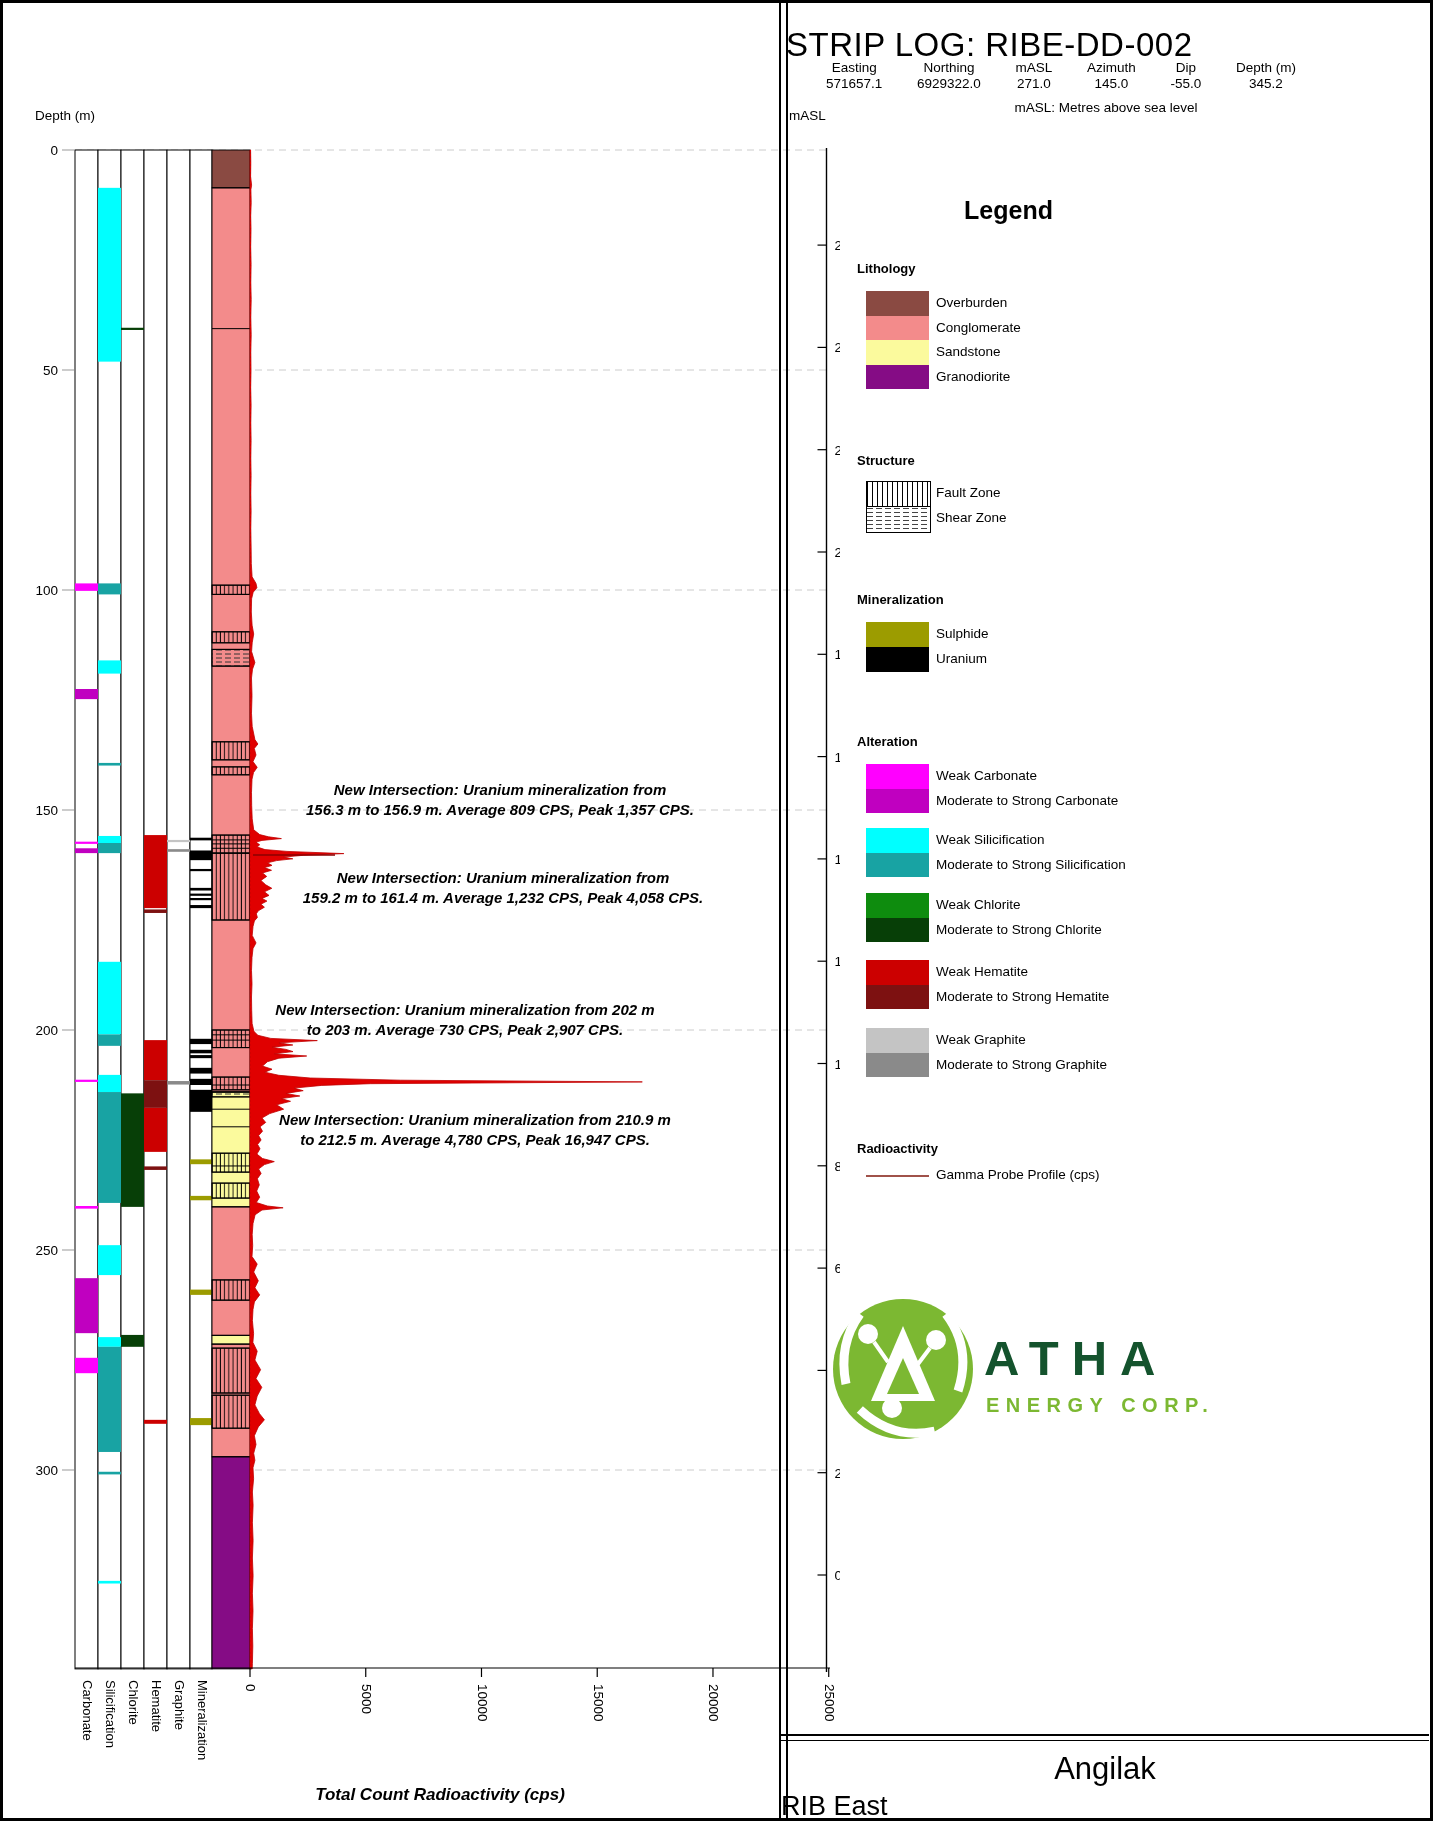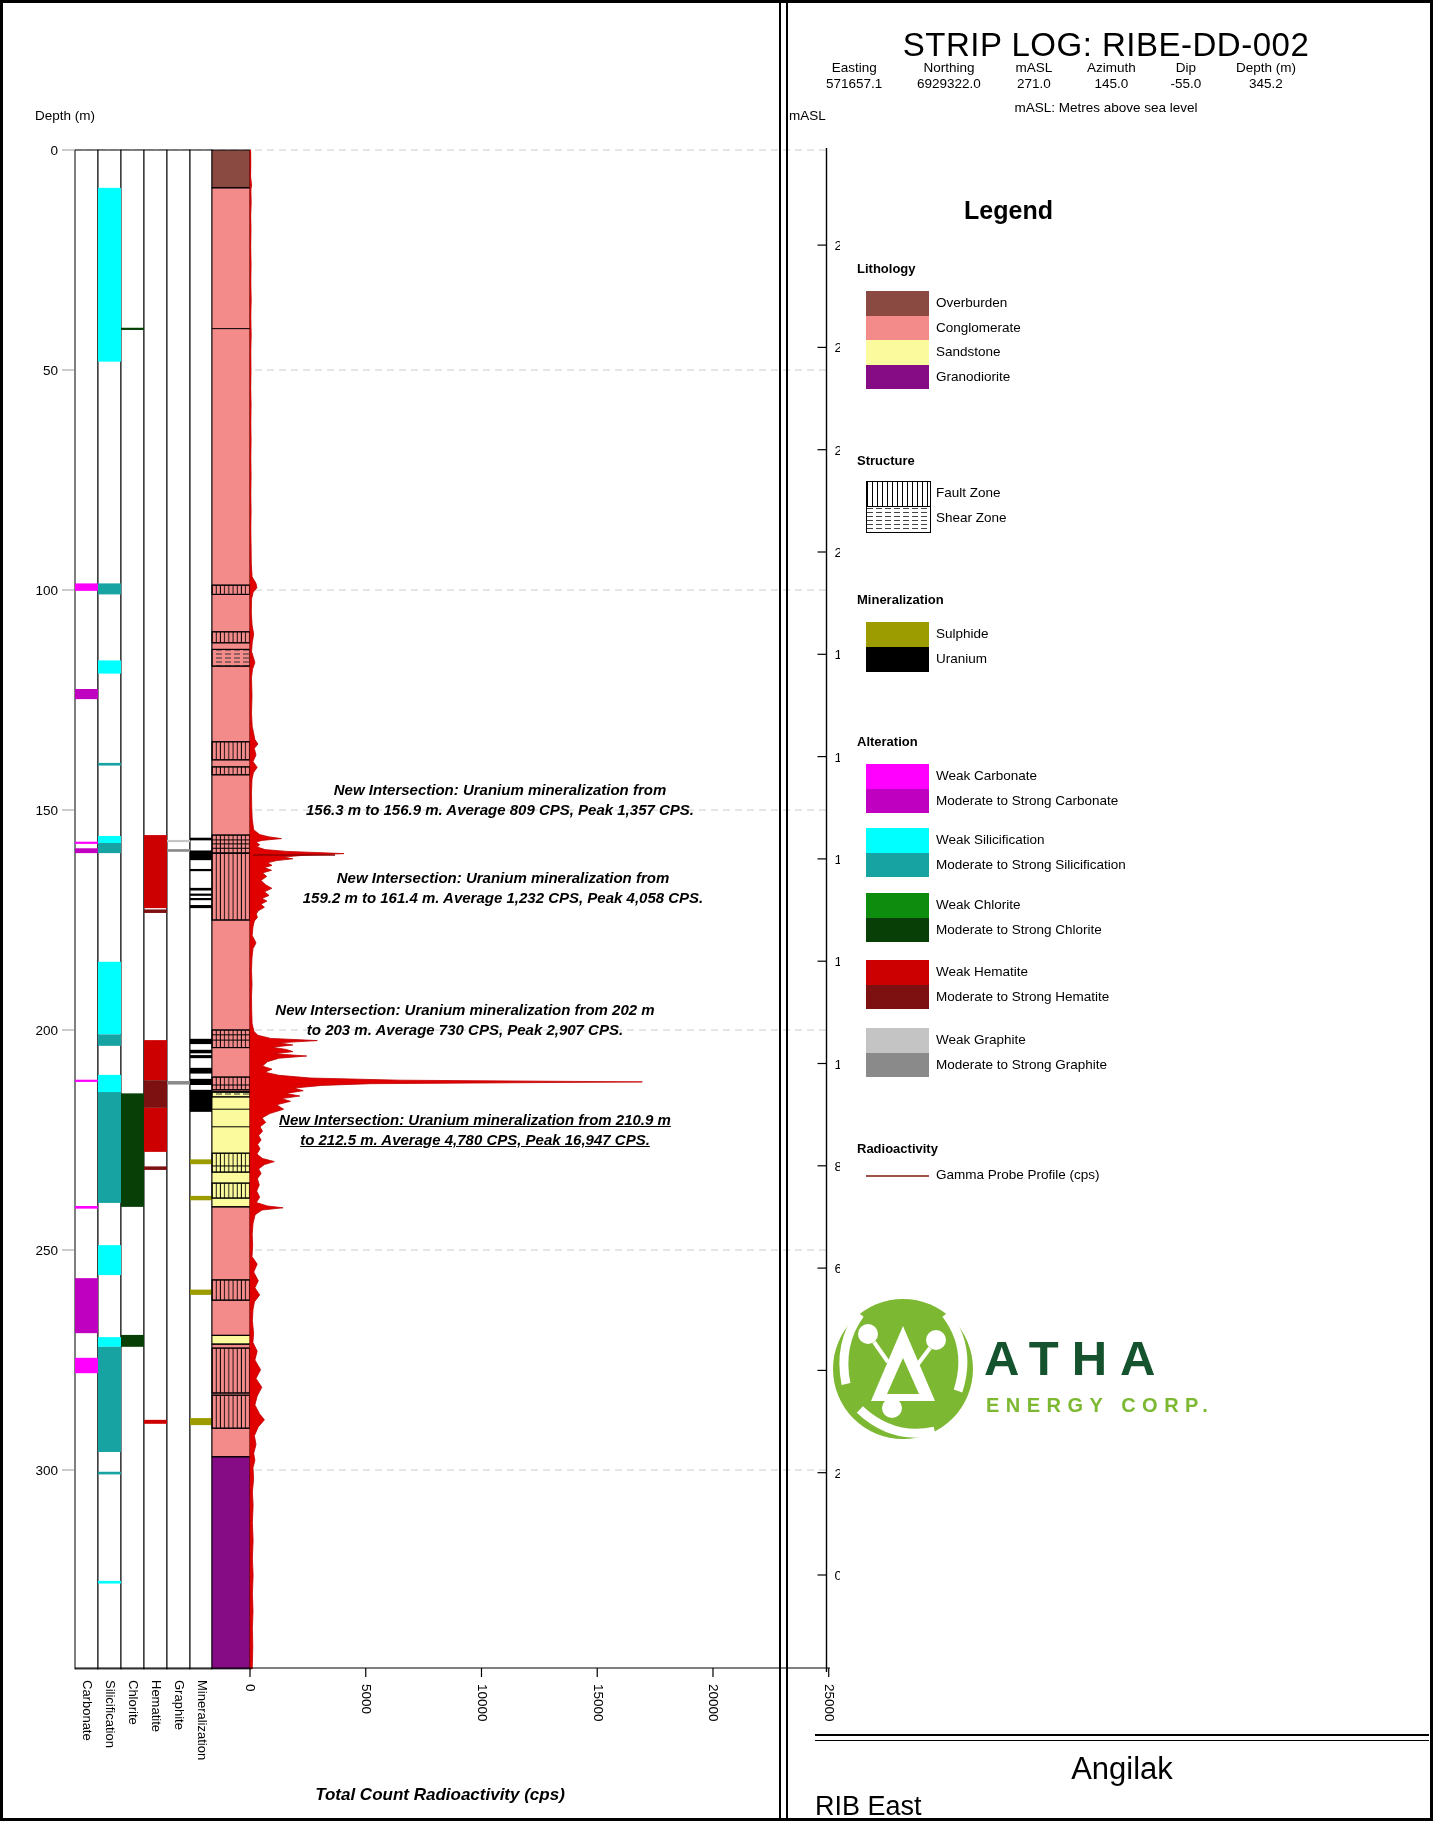--- a/index.html
+++ b/index.html
@@ -5,38 +5,38 @@
   html,body{margin:0;padding:0;background:#fff;}
   body{width:1433px;height:1821px;position:relative;font-family:"Liberation Sans",sans-serif;color:#000;overflow:hidden;}
   .abs{position:absolute;}
   .page-border{left:0;top:0;right:0;bottom:0;border:3px solid #000;pointer-events:none;}
   .vsep{left:779px;top:0;bottom:0;width:5px;border-left:2px solid #000;border-right:2px solid #000;}
   
   #log-svg{left:0;top:0;}
   .annot{position:absolute;text-align:center;font-weight:bold;font-style:italic;font-size:15px;line-height:20px;white-space:nowrap;}
   
   .rp{left:786px;width:640px;}
-  .rp-title{top:26px;text-align:center;font-size:33px;letter-spacing:.5px;}
+  .rp-title{top:26px;text-align:left;font-size:33px;letter-spacing:.5px;}
   .collar{top:60px;left:826px;width:470px;display:flex;justify-content:space-between;}
   .collar .cell{text-align:center;font-size:13.5px;line-height:16px;}
   .scaleblock{top:99px;text-align:center;font-size:13.5px;line-height:17px;}
   .legend-title{top:196px;left:786px;width:445px;text-align:center;font-size:25px;font-weight:bold;}
   .sec-head{position:absolute;left:857px;font-size:13px;font-weight:bold;}
   .sw{position:absolute;left:866px;width:63px;height:24.6px;}
   .sw-label{position:absolute;left:936px;font-size:13.5px;line-height:24.6px;height:24.6px;white-space:nowrap;}
   .pat-fault{background:repeating-linear-gradient(90deg,#000 0 1px,#fff 1px 5px);border:1px solid #000;}
   .pat-shear{background:
      repeating-linear-gradient(90deg,rgba(255,255,255,0) 0 6px,#fff 6px 9px),
      repeating-linear-gradient(0deg,#fff 0 3px,#444 3px 4px);border:1px solid #000;}
   .gamma-line{position:absolute;left:866px;width:63px;height:0;border-top:2px solid #a0524a;}
   
   .atha-text{position:absolute;left:984px;top:1330px;font-size:49px;font-weight:bold;letter-spacing:13px;color:#14532d;}
   .atha-sub{position:absolute;left:986px;top:1394px;font-size:20px;font-weight:bold;letter-spacing:6.5px;color:#7cb832;}
   
-  .footer-box{left:781px;right:4px;top:1734px;bottom:4px;border-top:2px solid #000;margin-left:34px;}
+  .footer-box{left:781px;right:4px;top:1734px;bottom:4px;border-top:2px solid #000;}
   .footer-box .inner{position:absolute;left:0;right:0;top:4px;bottom:0;border-top:1px solid #000;}
   .footer-proj{position:absolute;left:0;width:100%;top:10px;text-align:center;font-size:31px;}
   .footer-area{position:absolute;left:0;width:100%;top:50px;text-align:left;font-size:27px;}
 </style>
 </head>
 <body>
 
 <div class="abs" id="log-svg"><svg width="840" height="1821">
       <defs>
         <pattern id="pfault" width="4.2" height="6" patternUnits="userSpaceOnUse">
@@ -254,21 +254,21 @@
   <div>156.3 m to 156.9 m. Average 809 CPS, Peak 1,357 CPS.</div>
 </div>
 <div class="annot" id="annot-1" style="left: 258px; top: 868px; width: 490px;">
   <div>New Intersection: Uranium mineralization from</div>
   <div>159.2 m to 161.4 m. Average 1,232 CPS, Peak 4,058 CPS.</div>
 </div>
 <div class="annot" id="annot-2" style="left: 245px; top: 1000px; width: 440px;">
   <div>New Intersection: Uranium mineralization from 202 m</div>
   <div>to 203 m. Average 730 CPS, Peak 2,907 CPS.</div>
 </div>
-<div class="annot" id="annot-3" style="left: 240px; top: 1110px; width: 470px; text-decoration: underline;">
+<div class="annot" id="annot-3" style="left: 240px; top: 1110px; width: 470px;">
   <div>New Intersection: Uranium mineralization from 210.9 m</div>
   <div>to 212.5 m. Average 4,780 CPS, Peak 16,947 CPS.</div>
 </div>
 
 <div class="abs vsep"></div>
 
 <div class="abs rp rp-title">STRIP LOG: RIBE-DD-002</div>
 
 <div class="abs collar">
   <div class="cell">

